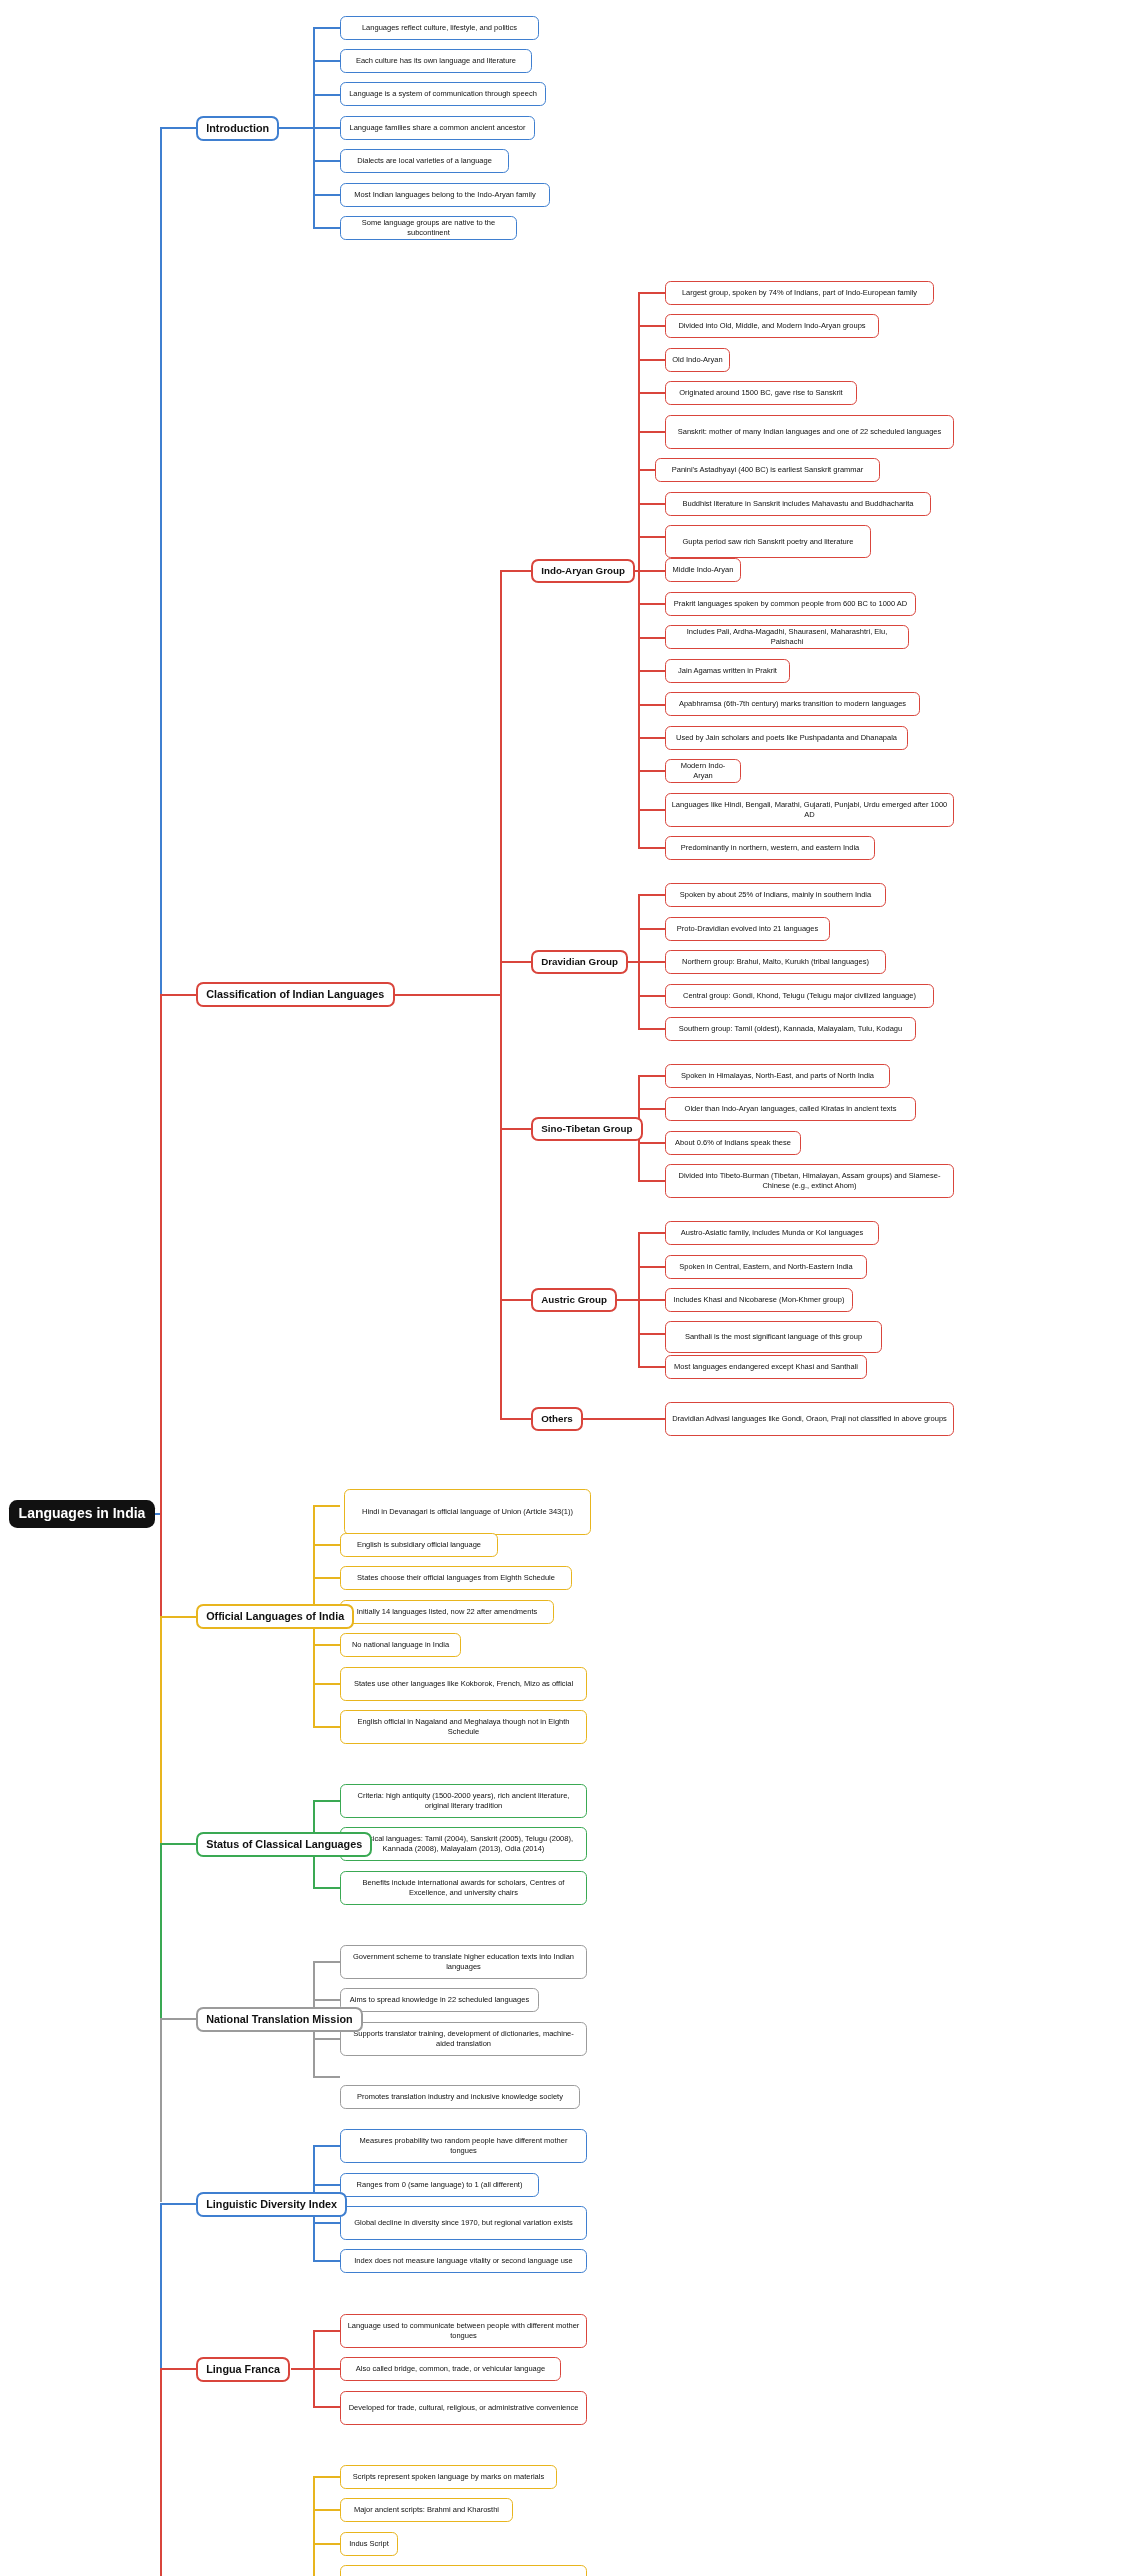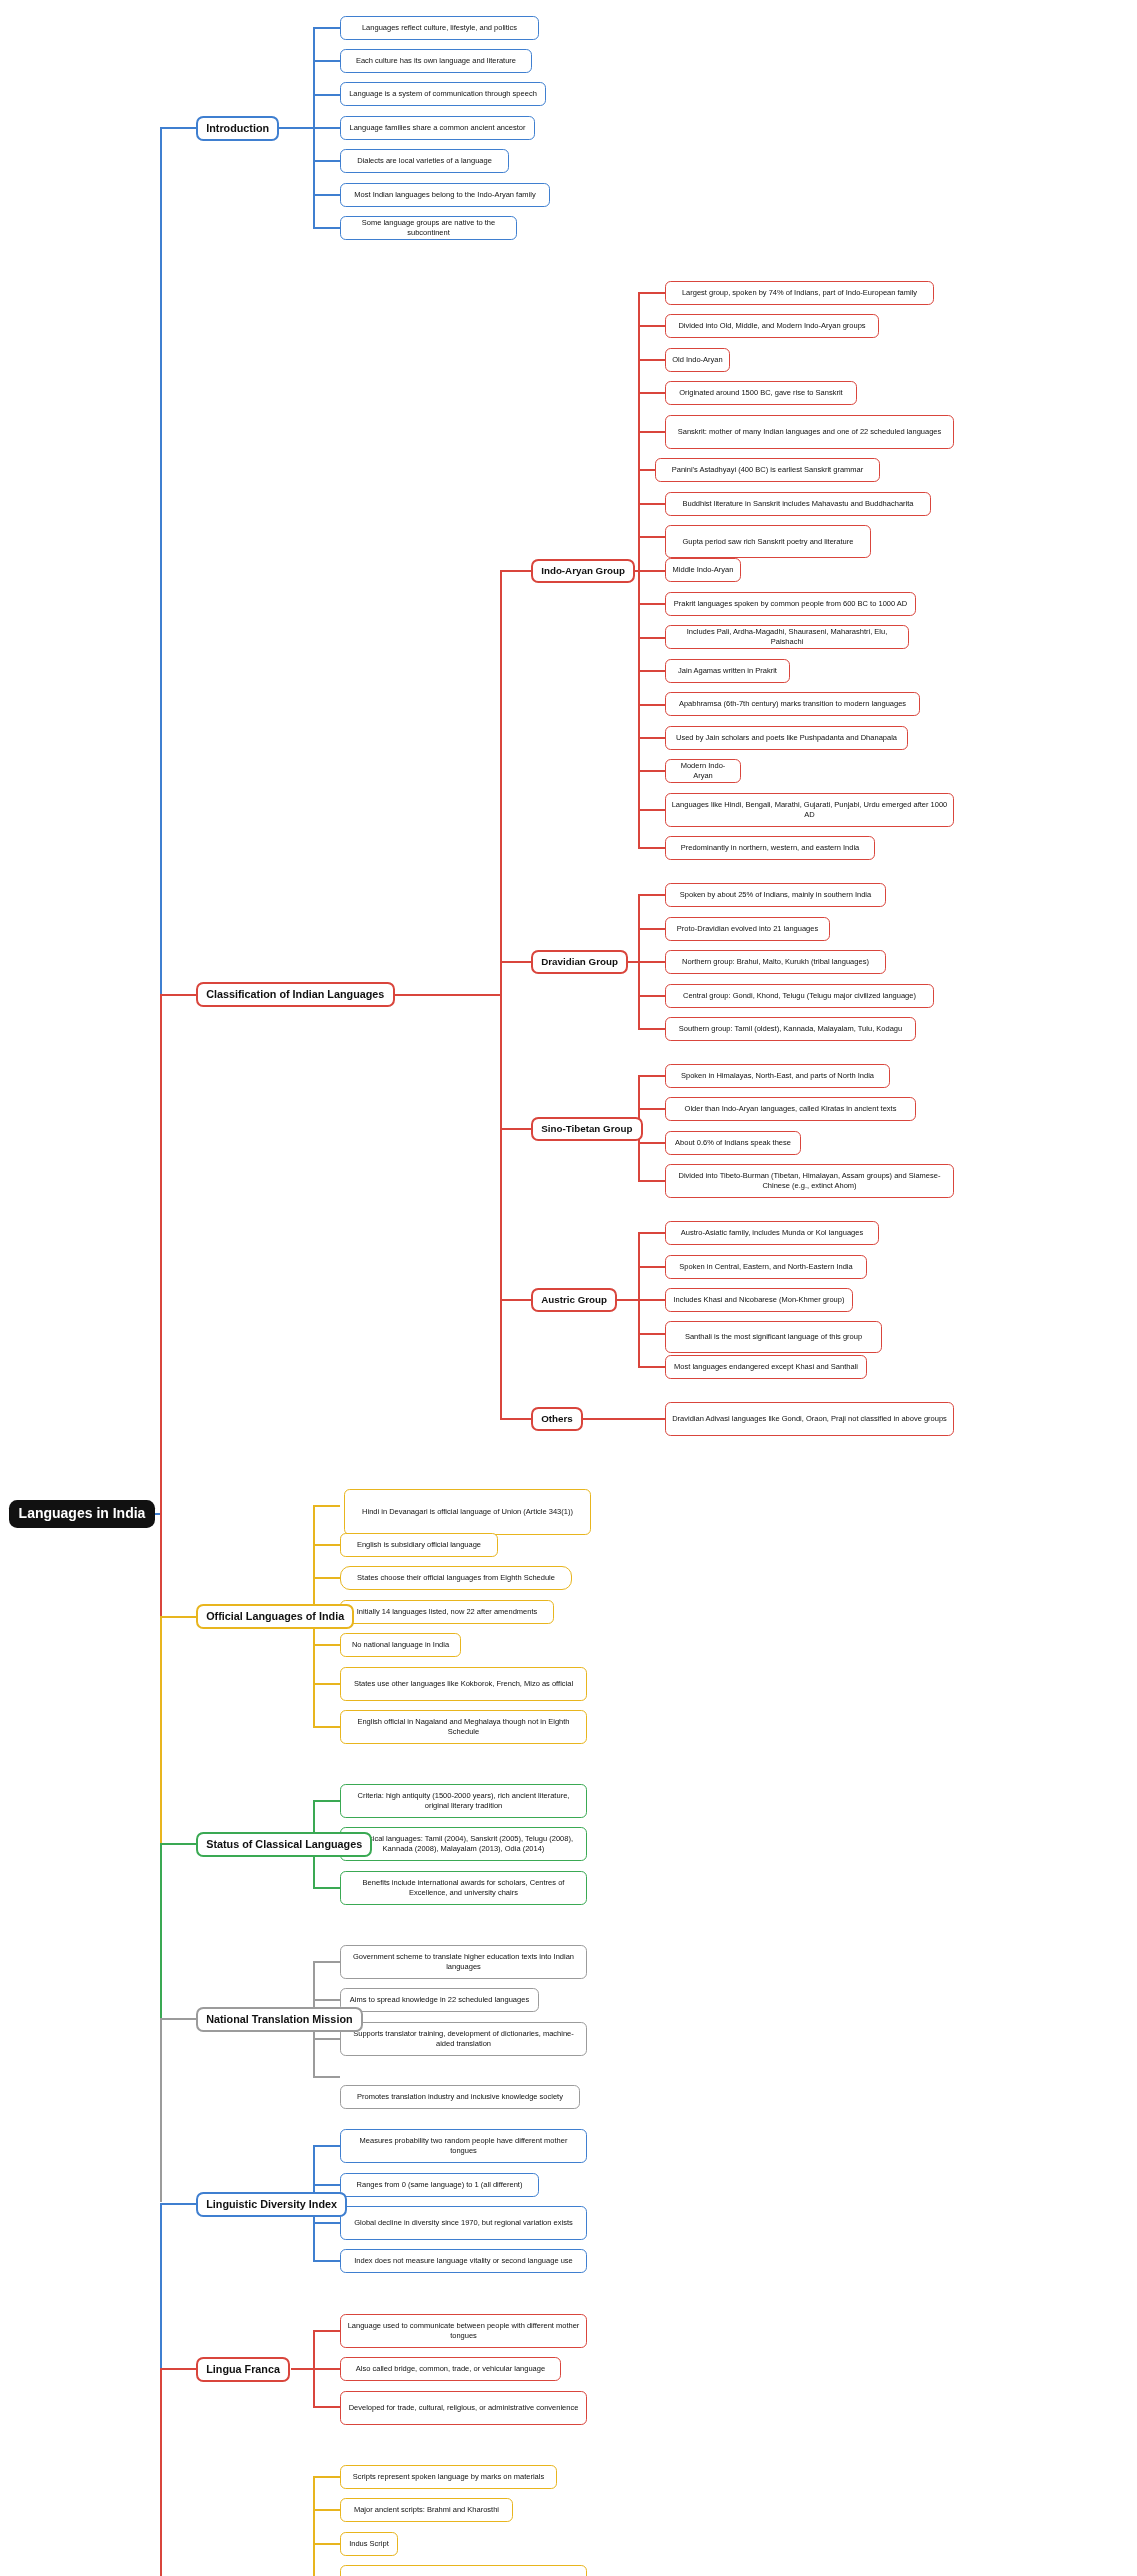--- a/index.html
+++ b/index.html
@@ -184,21 +184,21 @@
     <div class="ln h b-red" style="left: 500px; top: 961px; width: 31px;"></div>
     <div class="ln h b-red" style="left: 500px; top: 1128px; width: 31px;"></div>
     <div class="ln h b-red" style="left: 500px; top: 1299px; width: 31px;"></div>
     <div class="ln h b-red" style="left: 500px; top: 1418px; width: 31px;"></div>
     <div class="branch-node c-red" style="font-size: 10.8px; left: 196px; top: 982px;">Classification of Indian Languages</div>
     <div class="ln h b-red" style="left: 395px; top: 994px; width: 105px;"></div>
     <div class="leaf c-amber" style="left: 344px; top: 1489px; width: 247px; height: 46px;">Hindi in Devanagari is official language of Union (Article 343(1))</div>
     <div class="ln h b-amber" style="left: 313px; top: 1505px; width: 27px;"></div>
     <div class="leaf c-amber" style="left: 340px; top: 1533px; width: 158px; height: 24px;">English is subsidiary official language</div>
     <div class="ln h b-amber" style="left: 313px; top: 1544px; width: 27px;"></div>
-    <div class="leaf c-amber" style="left: 340px; top: 1566px; width: 232px; height: 24px; border-radius: 10px;">States choose their official languages from Eighth Schedule</div>
+    <div class="leaf c-amber" style="left: 340px; top: 1566px; width: 232px; height: 24px;">States choose their official languages from Eighth Schedule</div>
     <div class="ln h b-amber" style="left: 313px; top: 1577px; width: 27px;"></div>
     <div class="leaf c-amber" style="left: 340px; top: 1600px; width: 214px; height: 24px;">Initially 14 languages listed, now 22 after amendments</div>
     <div class="ln h b-amber" style="left: 313px; top: 1611px; width: 27px;"></div>
     <div class="leaf c-amber" style="left: 340px; top: 1633px; width: 121px; height: 24px;">No national language in India</div>
     <div class="ln h b-amber" style="left: 313px; top: 1644px; width: 27px;"></div>
     <div class="leaf c-amber" style="left: 340px; top: 1667px; width: 247px; height: 34px;">States use other languages like Kokborok, French, Mizo as official</div>
     <div class="ln h b-amber" style="left: 313px; top: 1683px; width: 27px;"></div>
     <div class="leaf c-amber" style="left: 340px; top: 1710px; width: 247px; height: 34px;">English official in Nagaland and Meghalaya though not in Eighth Schedule</div>
     <div class="ln h b-amber" style="left: 313px; top: 1726px; width: 27px;"></div>
     <div class="ln v b-amber" style="left: 313px; top: 1505px; height: 221px;"></div>

